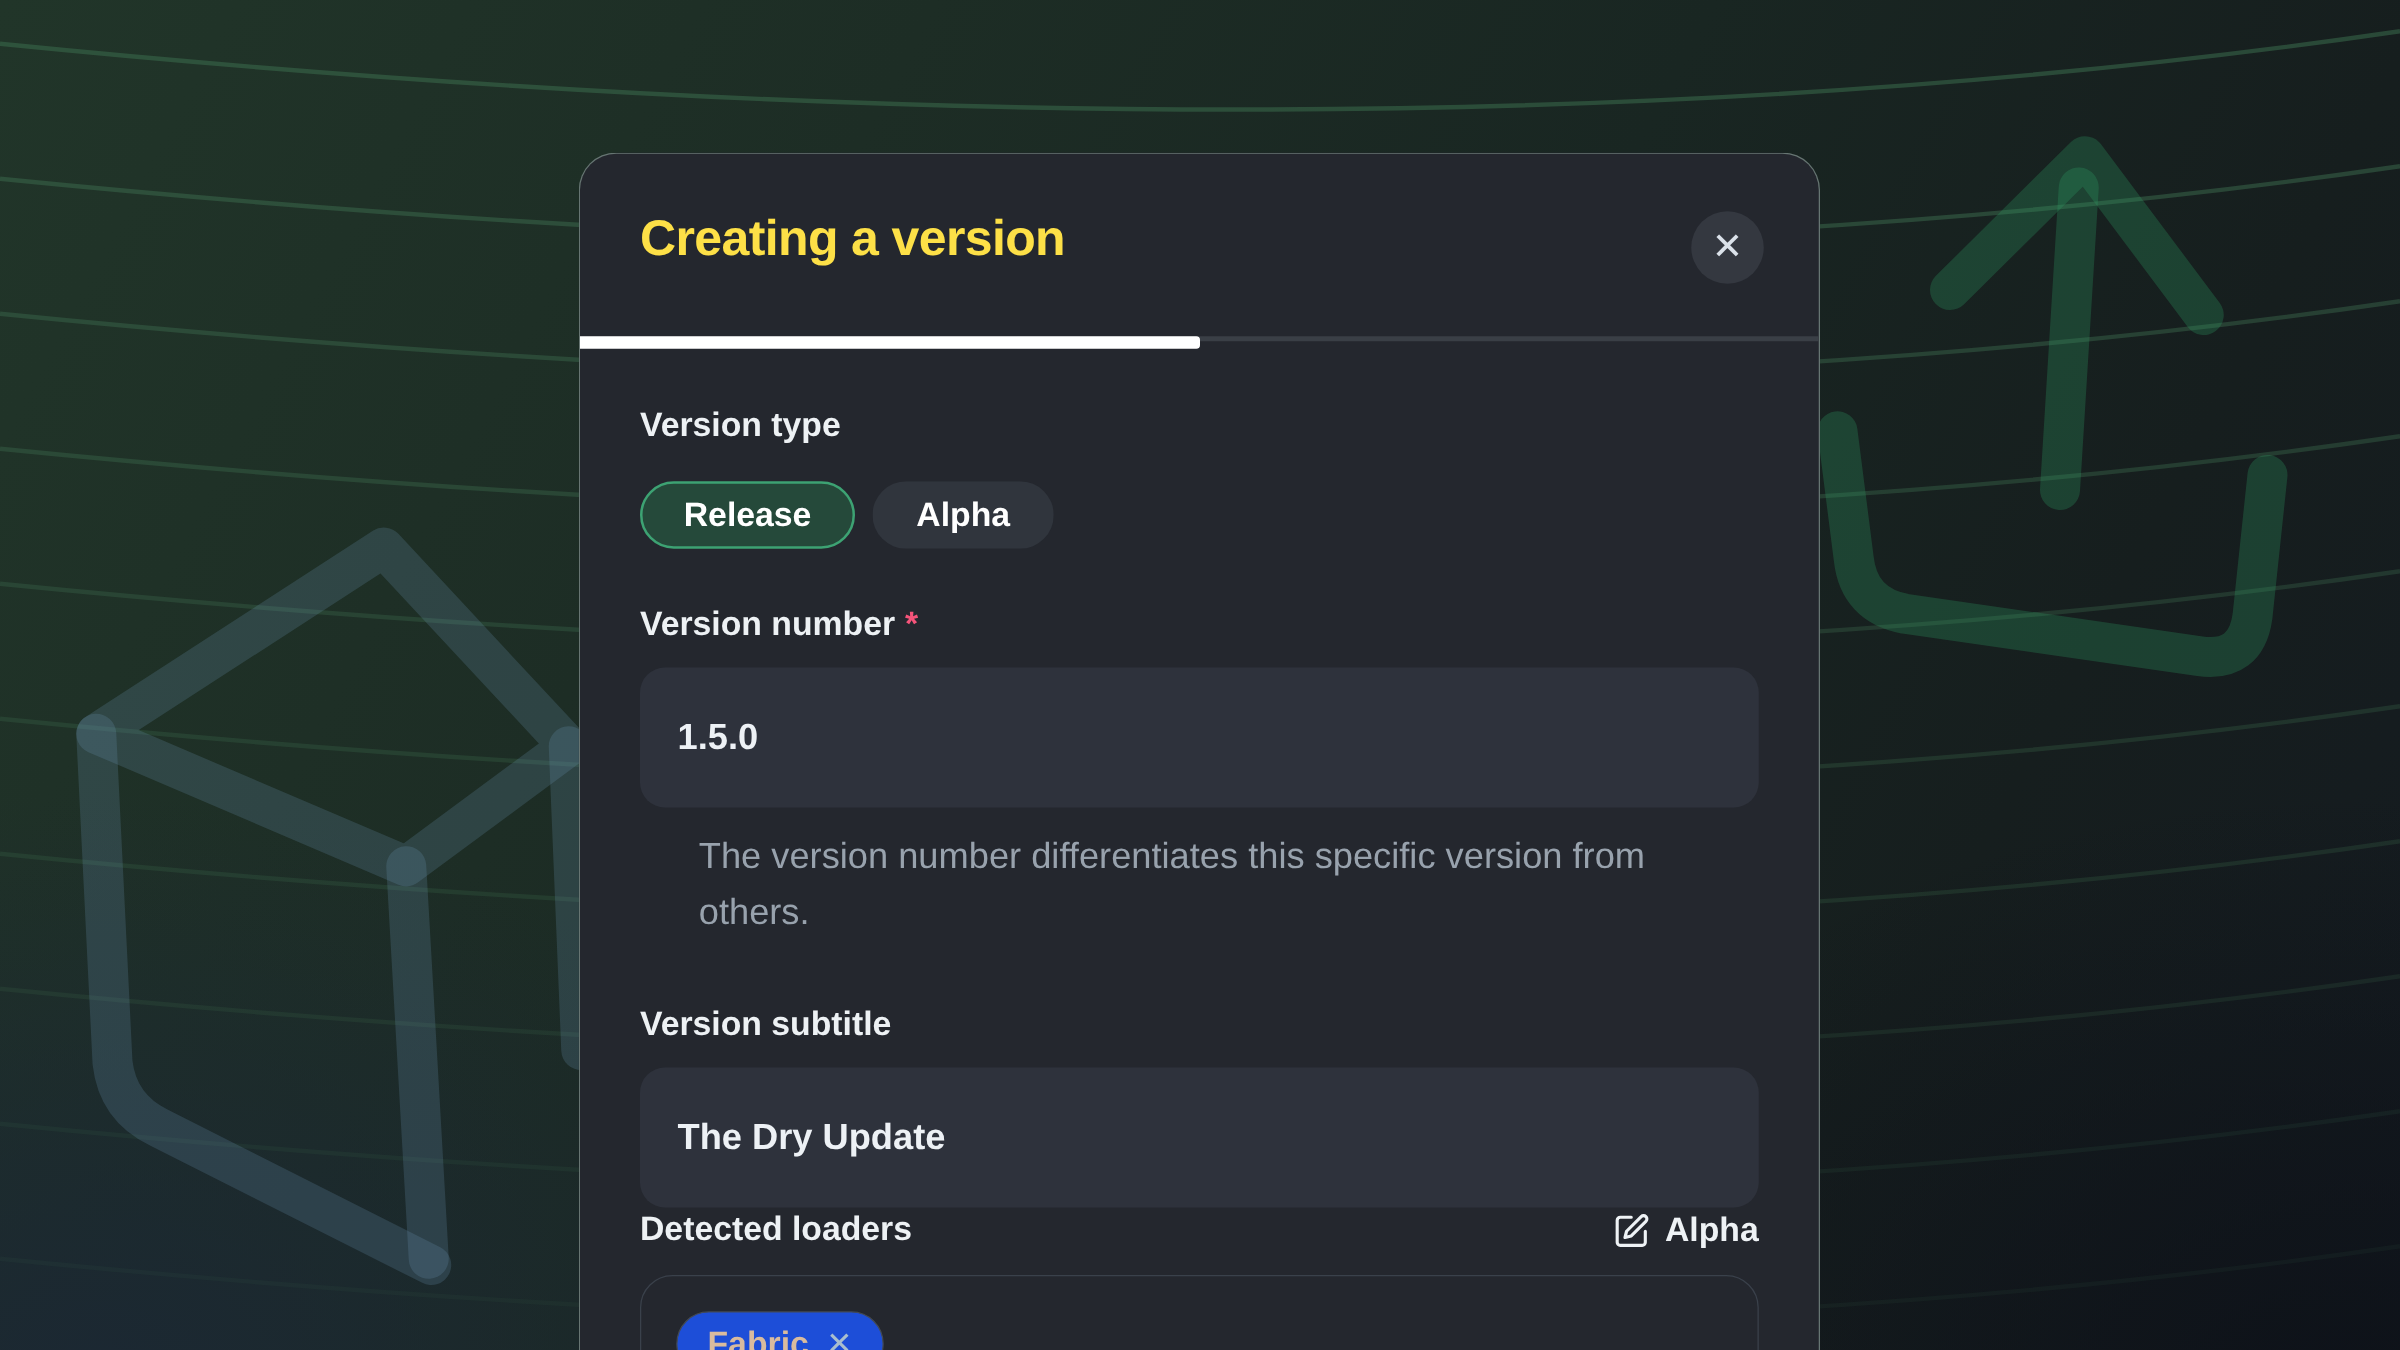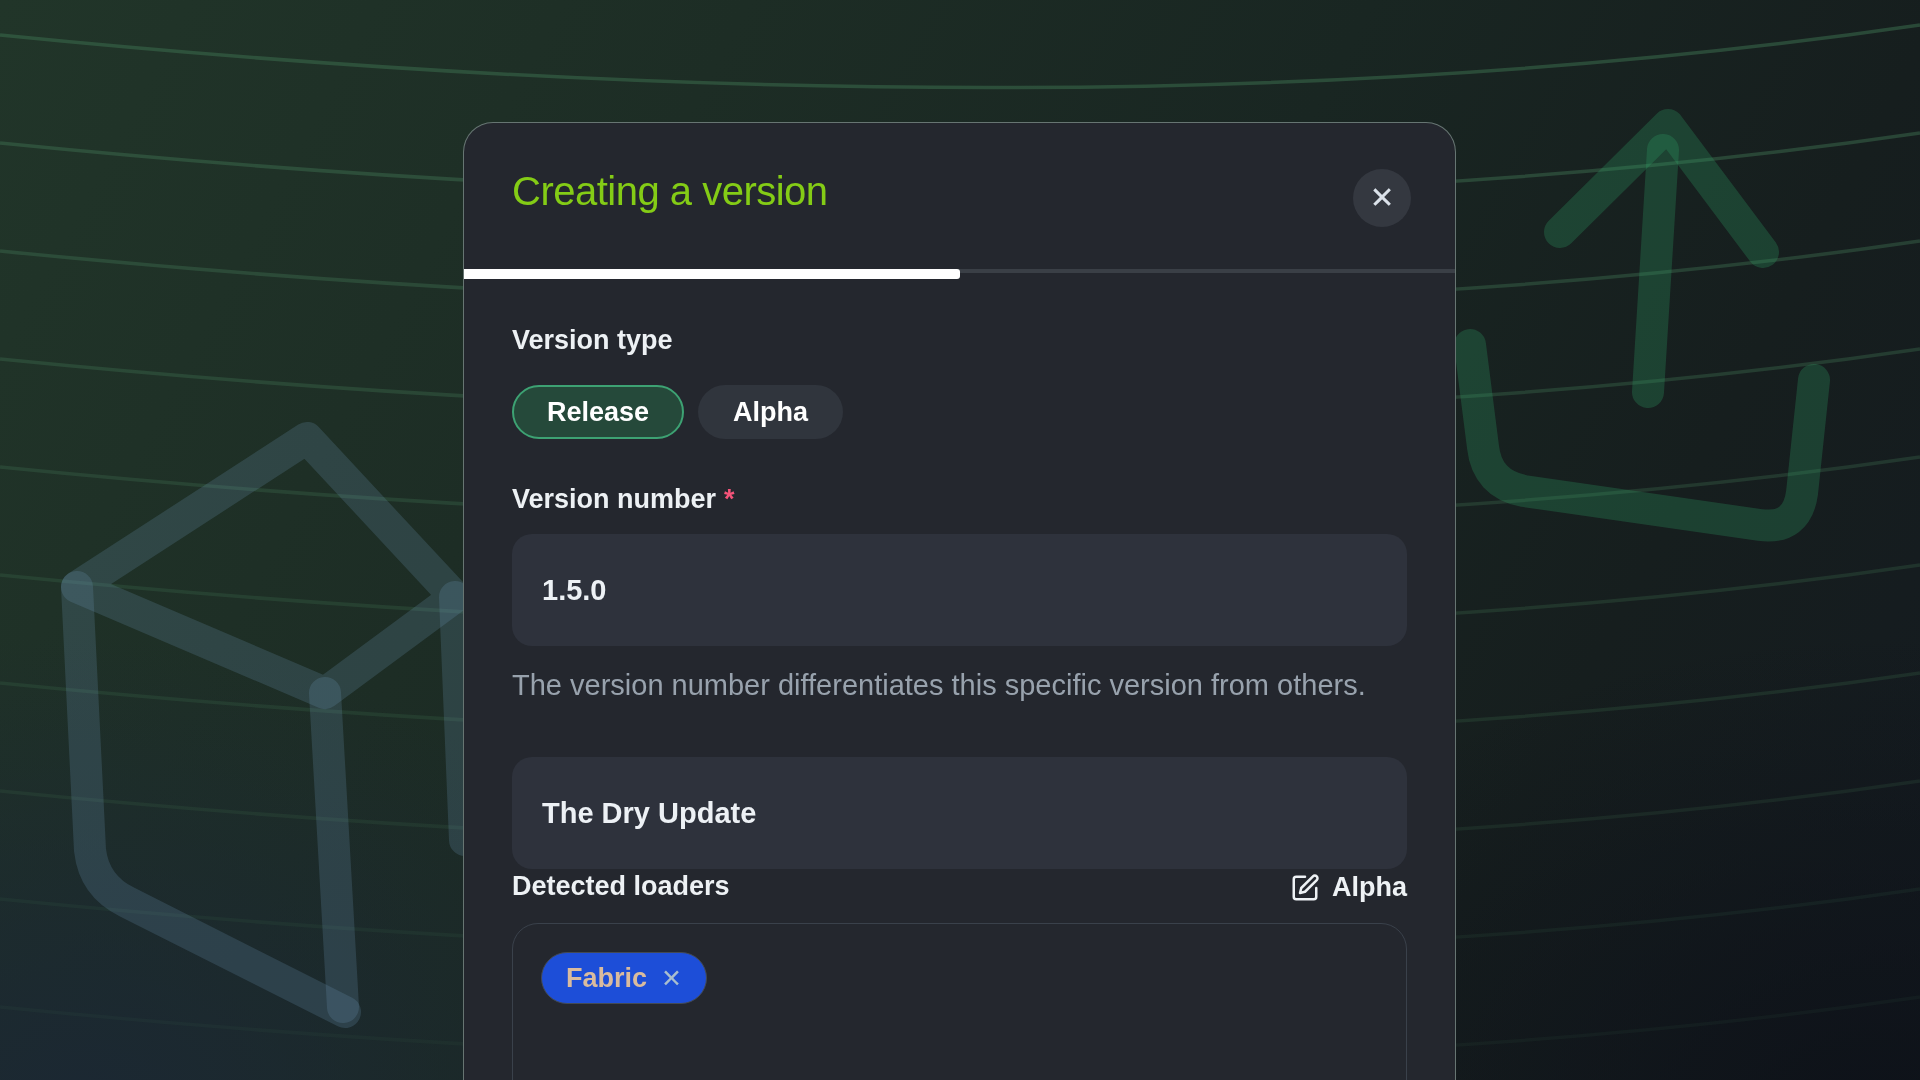--- a/index.html
+++ b/index.html
@@ -21,21 +21,21 @@
   .bg svg { position:absolute; inset:0; }
   
   .modal {
     position:absolute; left:463px; top:122px; width:993px; height:990px;
     background:#24272e;
     border:1.5px solid rgba(185,212,197,0.45);
     border-bottom:none;
     border-radius:30px 30px 0 0;
   }
   .modal-header { position:relative; height:146px; padding:46px 48px 0 48px; }
-  .modal-title { font-size:40px; font-weight:400; letter-spacing:-0.5px; color:#84cc16; }
+  .modal-title { font-size:40px; font-weight:700; letter-spacing:-0.5px; color:#fde047; }
   .close-btn {
     position:absolute; top:46px; right:44px; width:58px; height:58px;
     border-radius:50%; background:#343840; border:none; cursor:pointer;
     color:#dbe2ea; font-size:30px; line-height:58px; text-align:center;
     display:flex; align-items:center; justify-content:center;
     font-family:"Liberation Sans", sans-serif;
   }
   .progress { position:relative; width:100%; height:10px; }
   .progress-track { position:absolute; left:0; top:0; width:100%; height:4px; background:#3a3f46; }
   .progress-fill  { position:absolute; left:0; top:0; height:10px; background:#ffffff; border-radius:0 3px 3px 0; }
@@ -51,21 +51,21 @@
     font-family:"Liberation Sans", sans-serif;
   }
   .pill.selected { background:#25493a; border-color:#3da273; }
   .section { margin-top:43px; }
   .text-input {
     display:block; width:100%; height:112px; margin-top:18px;
     background:#2e323c; border:none; border-radius:20px;
     color:#edf1f5; font-size:29px; font-weight:600; padding:0 30px;
     font-family:"Liberation Sans", sans-serif; outline:none;
   }
-  .help-text { margin-top:17px; max-width:860px; font-size:29px; line-height:45px; color:#98a2ad; font-weight:400; }
+  .help-text { margin-top:17px; max-width:860px; font-size:29px; line-height:45px; color:#98a2ad; font-weight:400;margin-left:47px; }
   .loaders-head { display:flex; align-items:flex-end; justify-content:space-between; }
   .edit-btn {
     display:flex; align-items:center; gap:12px; background:none; border:none; cursor:pointer;
     color:#eef2f5; font-size:27px; font-weight:700; font-family:"Liberation Sans", sans-serif;
   }
   .loaders-box {
     margin-top:20px; height:220px;
     border:1.5px solid #3a414b; border-radius:26px;
     padding:28px;
   }
@@ -136,20 +136,21 @@
 
     <div class="section">
       <div class="field-label">
         <span>Version number</span><span class="required">*</span>
       </div>
       <input class="text-input" type="text" value="1.5.0" style="">
       <div class="help-text">The version number differentiates this specific version from others.</div>
     </div>
 
     <div class="section" style="margin-top:49px;">
+      <div class="field-label">Version subtitle</div>
       <input class="text-input" type="text" value="The Dry Update" style="">
     </div>
 
     <div class="loaders-head">
       <div class="field-label">Detected loaders</div>
       <button class="edit-btn">
         <span style="display:flex;">
           <svg width="30" height="30" viewBox="0 0 24 24" fill="none" stroke="#eef2f5" stroke-width="2" stroke-linecap="round" stroke-linejoin="round">
             <path d="M12 3H5a2 2 0 0 0-2 2v14a2 2 0 0 0 2 2h14a2 2 0 0 0 2-2v-7"></path>
             <path d="M18.375 2.625a2.121 2.121 0 1 1 3 3L12 15l-4 1 1-4Z"></path>

